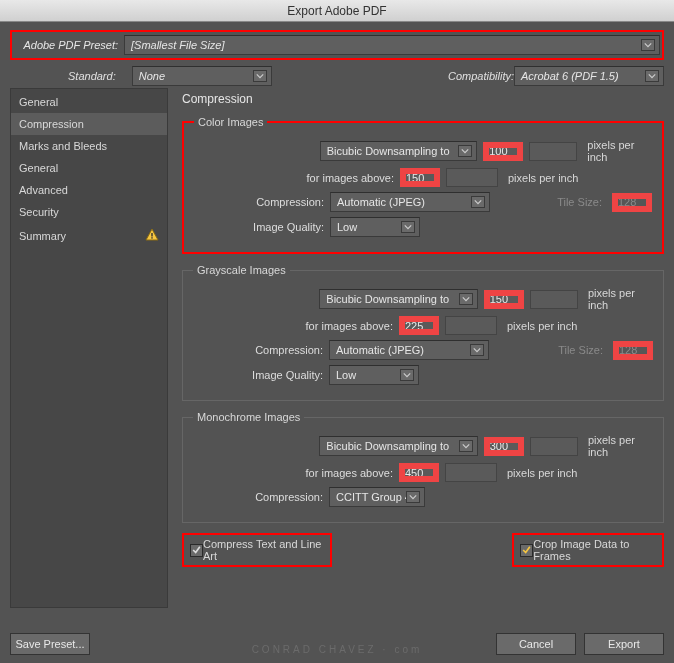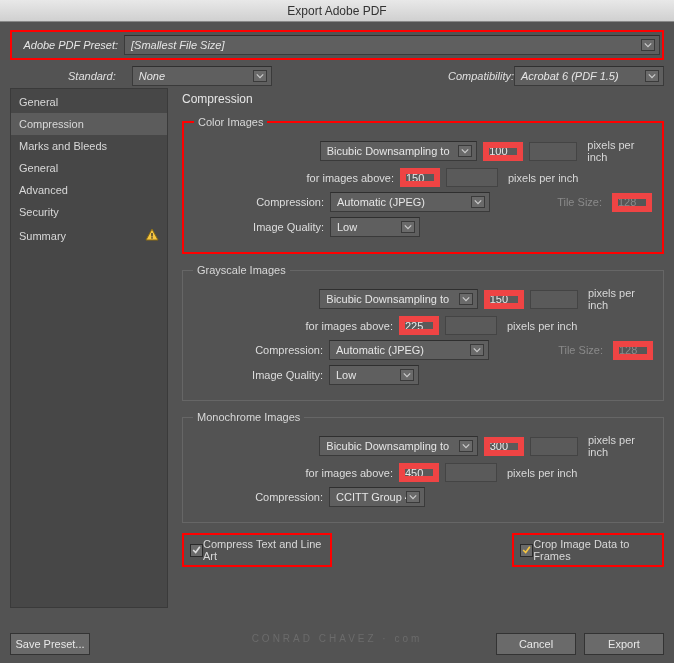--- a/index.html
+++ b/index.html
@@ -138,21 +138,21 @@
   .chk{
     width:13px;height:13px;background:#6a6a6a;border:1px solid #2a2a2a;
     display:flex;align-items:center;justify-content:center;
   }
   .chk svg{width:11px;height:10px;}
   .bottom-bar{
     position:absolute;
     bottom:8px;
     left:10px;right:10px;
     display:flex;
-    align-items:flex-start;
+    align-items:flex-end;
   }
   .btn{
     background:#6a6a6a;
     border:1px solid #333;
     min-width:80px;
     height:22px;
     color:#e8e8e8;
     display:inline-flex;
     align-items:center;
     justify-content:center;

